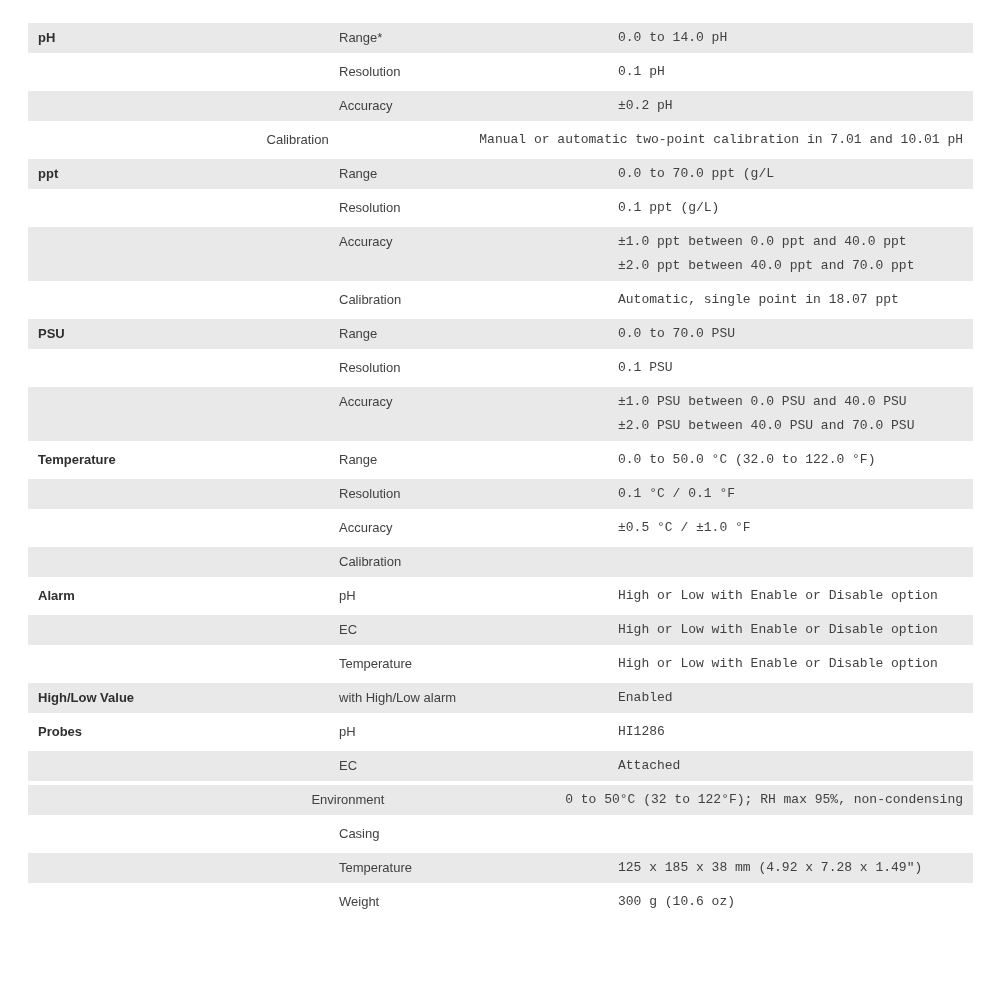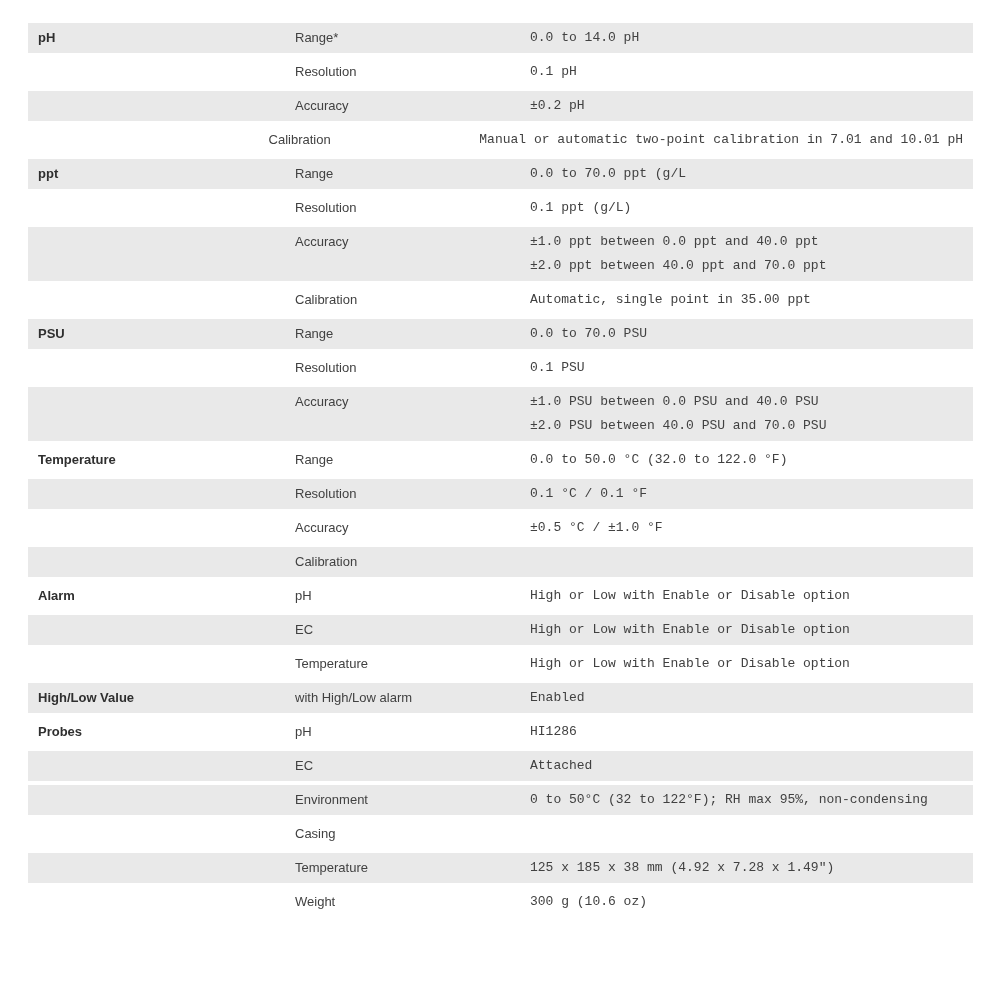--- a/index.html
+++ b/index.html
@@ -20,20 +20,21 @@
     width: 945px;
   }
   .row {
     display: flex;
     align-items: flex-start;
     box-sizing: border-box;
     min-height: 34px;
     border-top: 2px solid #ffffff;
     border-bottom: 2px solid #ffffff;
     background: #ffffff;
+    gap: 44px;
   }
   .row.stripe {
     background: #e9e9e9;
   }
   .cell {
     box-sizing: border-box;
     padding-top: 3px;
     padding-bottom: 3px;
     line-height: 24px;
   }
@@ -110,21 +111,21 @@
       <div class="cell parameter">Accuracy</div>
       <div class="cell value">
         <div class="line">±1.0 ppt between 0.0 ppt and 40.0 ppt</div>
         <div class="line">±2.0 ppt between 40.0 ppt and 70.0 ppt</div>
       </div>
     </div>
     <div class="row">
       <div class="cell category"></div>
       <div class="cell parameter">Calibration</div>
       <div class="cell value">
-        <div class="line">Automatic, single point in 35.00 ppt</div>
+        <div class="line">Automatic, single point in 18.07 ppt</div>
       </div>
     </div>
     <div class="row stripe">
       <div class="cell category">
         <div class="line">PSU</div>
       </div>
       <div class="cell parameter">Range</div>
       <div class="cell value">
         <div class="line">0.0 to 70.0 PSU</div>
       </div>

